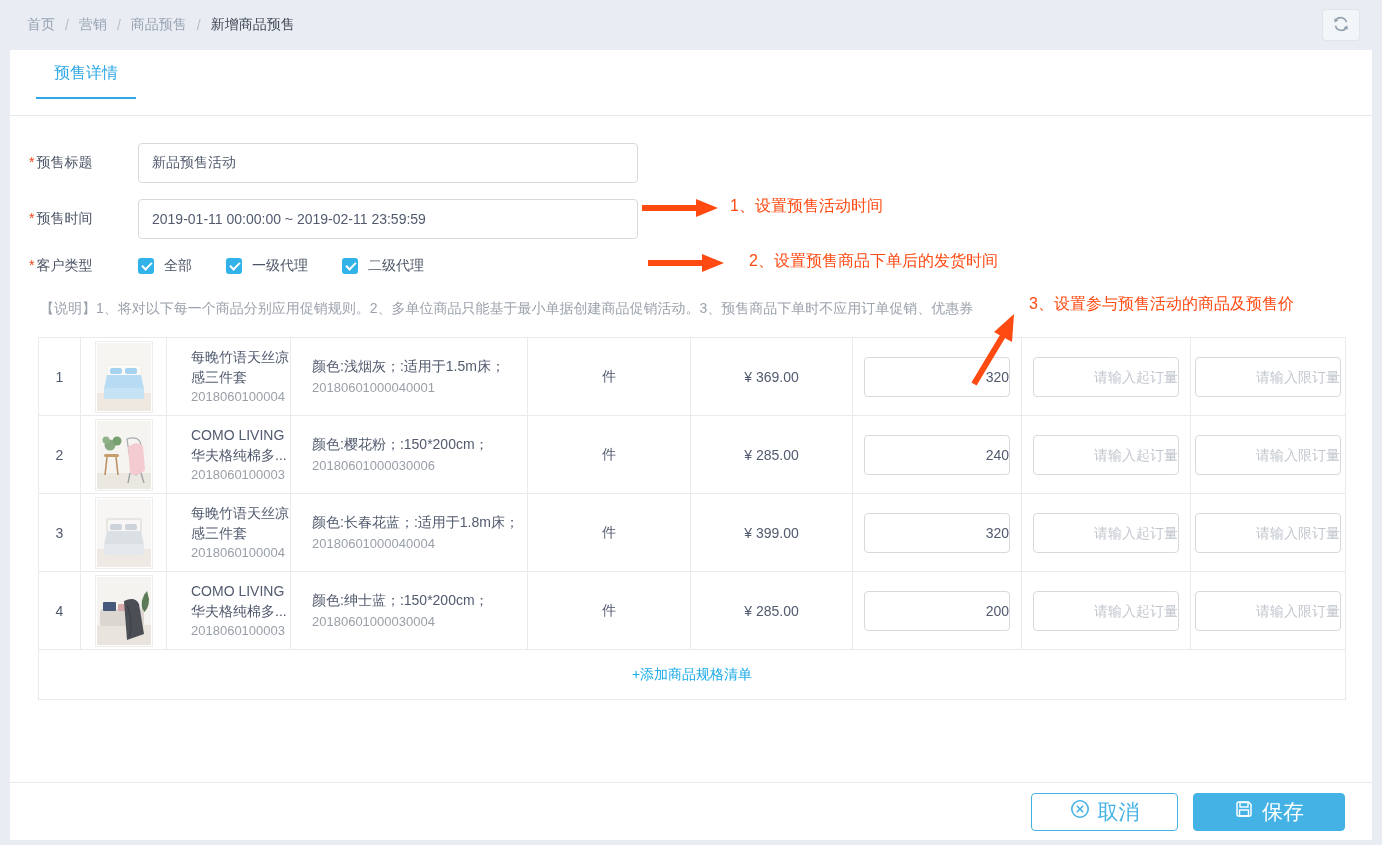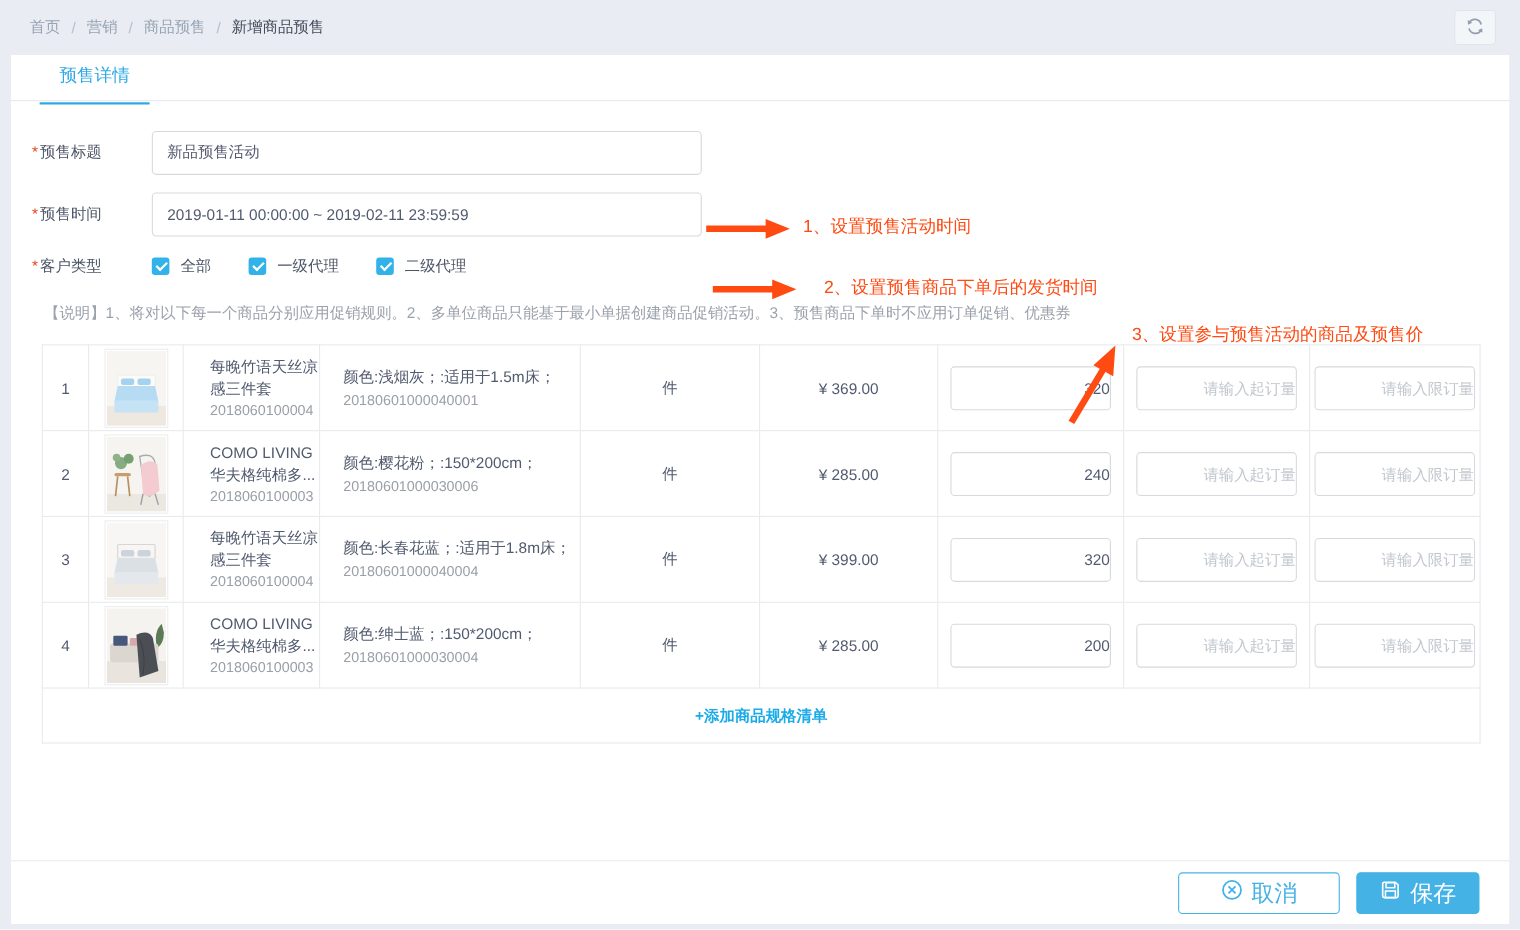--- a/index.html
+++ b/index.html
@@ -17,21 +17,21 @@
   .refresh-btn {
     position:absolute; right:22px; top:9px; width:38px; height:32px;
     background:#f3f6f9; border:1px solid #dfe5eb; border-radius:4px;
     display:flex; align-items:center; justify-content:center; cursor:pointer;
   }
   
   .card {
     position:relative; margin:0 10px; width:1362px; height:790px;
     background:#fff; display:flex; flex-direction:column;
   }
-  .tabbar { height:42px; border-bottom:1px solid #e6eaee; display:flex; align-items:center; }
+  .tabbar { height:66px; border-bottom:1px solid #e6eaee; display:flex; align-items:flex-start; }
   .tab {
     margin-left:26px; padding:0 18px; height:49px; display:flex; align-items:center;
     color:#2ea8e6; font-size:16px; border-bottom:2px solid #2ea8e6; cursor:pointer;
   }
   
   .form-area { padding:27px 0 0 19px; }
   .form-row { display:flex; align-items:center; }
   .row-title { margin-bottom:16px; }
   .row-time { margin-bottom:15px; }
   .row-check { margin-top:12px; height:24px; }
@@ -71,34 +71,34 @@
   .thumb {
     width:58px; height:72px; border:1px solid #ededed; background:#fff;
     display:inline-block; padding:1px; vertical-align:middle;
   }
   .num-input {
     width:146px; height:40px; border:1px solid #d6dade; border-radius:4px; text-align:right;
     font-size:14px; color:#515a6e; background:#fff;
     font-family:"Liberation Sans","DejaVu Sans",sans-serif;
   }
   .num-input::placeholder { color:#c2c7ce; }
-  .addrow td { height:50px;font-weight:bold; }
+  .addrow td { height:50px; }
   .add-link { color:#1aabe8; font-size:14px; cursor:pointer; }
   
   .footer {
     margin-top:auto; height:58px; border-top:1px solid #e8eaec;
     display:flex; align-items:center; justify-content:flex-end; gap:15px; padding-right:27px;
   }
   .btn {
     height:38px; border-radius:4px; font-size:21px; display:flex; align-items:center;
     justify-content:center; gap:8px; cursor:pointer;
     font-family:"Liberation Sans","DejaVu Sans",sans-serif;
   }
   .btn-cancel { width:147px; background:#fff; border:1px solid #45b2e6; color:#45b2e6; }
-  .btn-save { width:112px; background:#45b2e6; border:1px solid #45b2e6; color:#fff; }
+  .btn-save { width:152px; background:#45b2e6; border:1px solid #45b2e6; color:#fff; }
 </style>
 </head>
 <body>
 
 <div class="topbar">
   <div class="crumbs">
     <span class="crumb">首页</span>
     <span class="crumb-sep">/</span>
     <span class="crumb">营销</span>
     <span class="crumb-sep">/</span>

